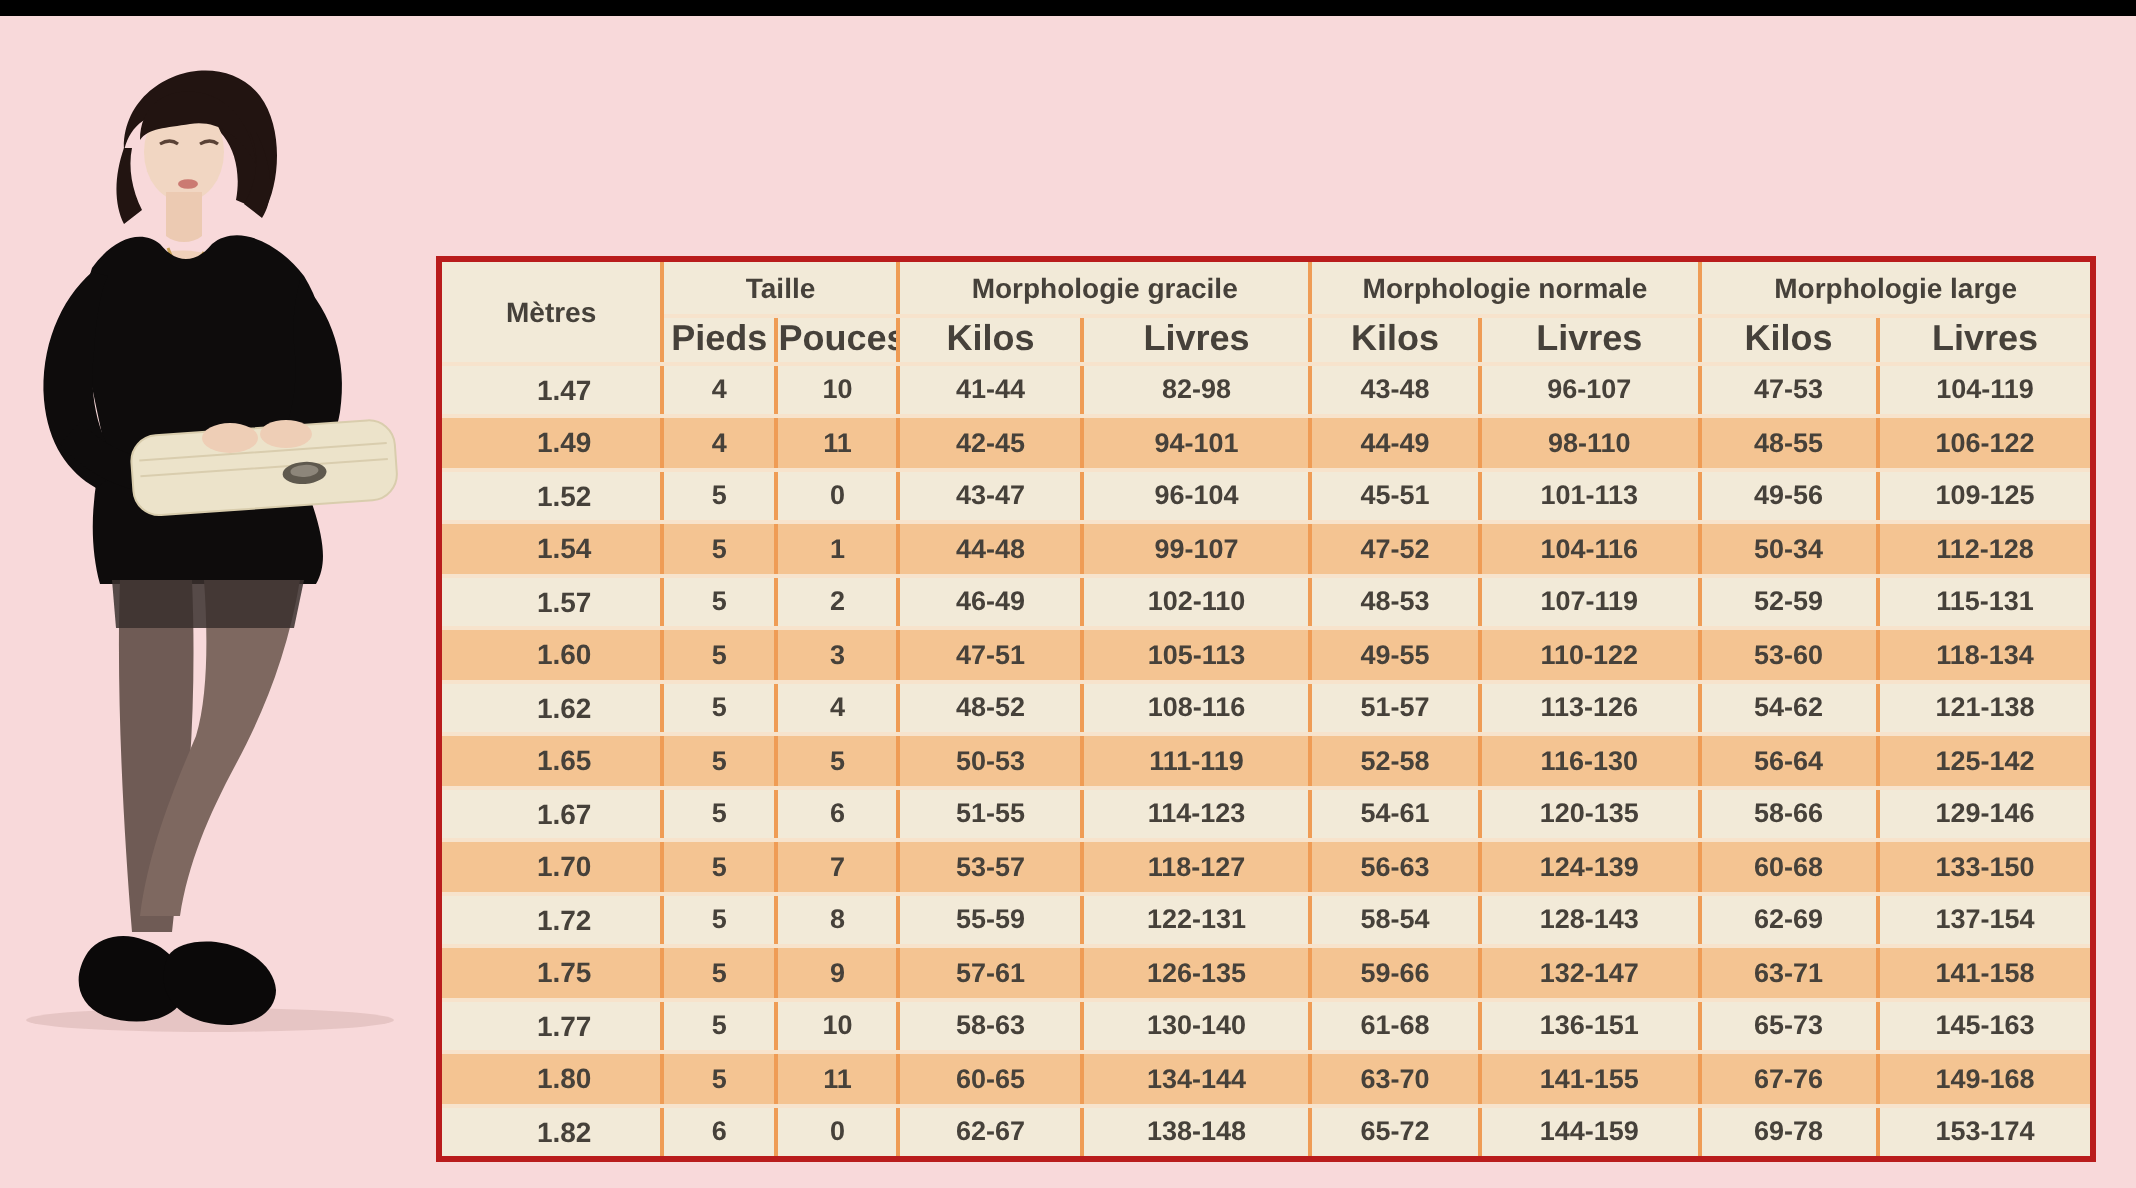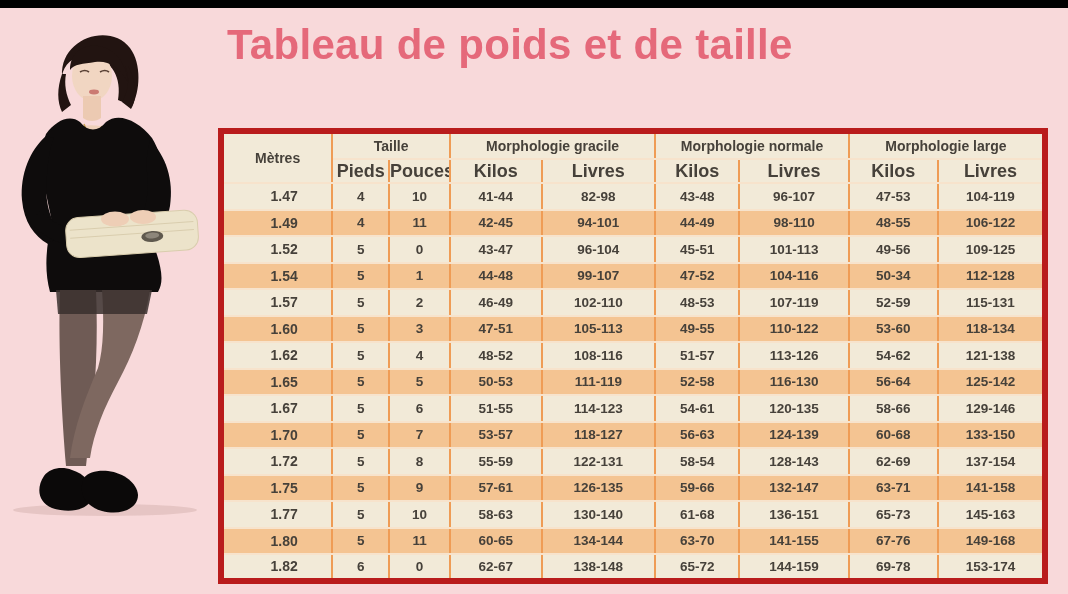--- a/index.html
+++ b/index.html
@@ -22,21 +22,21 @@
   .title {
     position:absolute; left:227px; top:20px;
     font-size:42px; line-height:1.18; font-weight:bold;
     color:#e5697a; letter-spacing:0.3px;
     white-space:nowrap;
   }
   table#wh-table {
     position:absolute; left:218px; top:128px;
     width:830px;
     border-collapse:collapse;
-    border:6px solid #b91c1c;
+    border:3px solid #b91c1c;
     table-layout:fixed;
   }
   #wh-table th, #wh-table td {
     border-right:2px solid #ef9c55;
     border-bottom:2px solid #f7e3cc;
     color:#46413a;
     text-align:center;
     padding:0;
     overflow:hidden;
     white-space:nowrap;
@@ -114,21 +114,21 @@
 
       <g fill="#0b0909">
         <path d="M44,468 C36,480 38,494 52,500 C70,506 88,502 92,490 C94,478 86,466 72,462 C62,458 50,460 44,468 Z"></path>
         <path d="M84,470 C78,484 84,498 102,503 C122,508 138,500 138,487 C137,475 124,465 108,463 C98,462 88,464 84,470 Z"></path>
       </g>
     </g>
   </svg>
 </div>
 
 <h1 class="title">
-  <span>Tableau de poids et de taille</span><br>
+  <br>
 </h1>
 
 <table id="wh-table">
     <colgroup>
       <col style="width: 13.5%;">
       <col style="width: 6.9%;">
       <col style="width: 7.4%;">
       <col style="width: 11.1%;">
       <col style="width: 13.8%;">
       <col style="width: 10.2%;">

